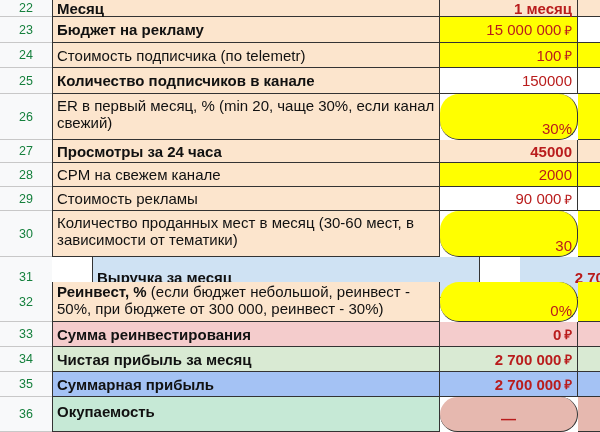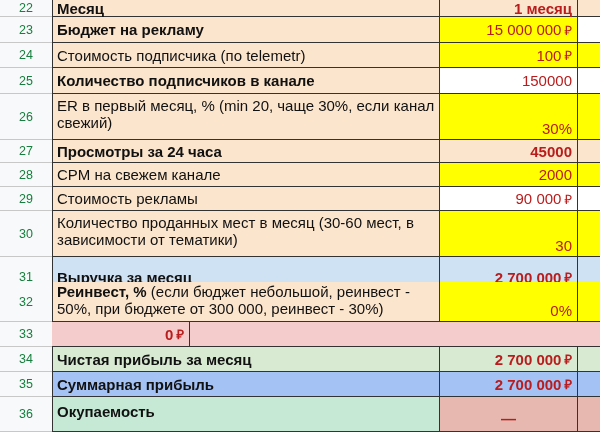--- a/index.html
+++ b/index.html
@@ -22,21 +22,21 @@
   }
   .label.wrap { justify-content: flex-start; padding-top: 3px; }
   .label.bottom { justify-content: flex-end; padding-bottom: 2px; }
   .label b { font-weight: bold; }
   .value {
     width: 138px; flex: 0 0 138px; box-sizing: border-box;
     border-right: 1px solid #333; border-bottom: 1px solid #333;
     padding: 0 5px; font-size: 15px; display: flex; align-items: center; justify-content: flex-end;
     color: #b91c1c;
   }
-  .value.bottom { align-items: flex-end; padding-bottom: 2px; }
+  .value.bottom { align-items: flex-end; padding-bottom: 2px; border-radius: 19px; }
   .value.center { justify-content: center; }
   .value.bold { font-weight: bold; }
   .extra {
     flex: 1 1 auto; box-sizing: border-box; border-bottom: 1px solid #333;
   }
   .peach { background: #fce5cd; }
   .yellow { background: #ffff00; }
   .white { background: #ffffff; }
   .lblue { background: #cfe2f3; }
   .pink { background: #f4cccc; }
@@ -146,21 +146,21 @@
     <div class="rownum">30</div>
     <div class="label peach wrap">
         <span>Количество проданных мест в месяц (30-60 мест, в зависимости от тематики)</span>
       </div>
     <div class="value yellow bottom">
         <span>30</span>
       </div>
     <div class="extra yellow"></div>
   </div>
 
-  <div class="row" style="top:257px;height:41px;">
+  <div class="row" style="top:257px;height:41px;gap:40px;">
     <div class="rownum">31</div>
     <div class="label lblue">
         <b>Выручка за месяц</b>
       </div>
     <div class="value lblue bold">
         <span>2 700 000</span>
         <span class="rub">₽</span>
       </div>
     <div class="extra lblue"></div>
   </div>
@@ -171,20 +171,23 @@
         <span><b>Реинвест, %</b><span> (если бюджет небольшой, реинвест - 50%, при бюджете от 300 000, реинвест - 30%)</span></span>
       </div>
     <div class="value yellow bottom">
         <span>0%</span>
       </div>
     <div class="extra yellow"></div>
   </div>
 
   <div class="row" style="top:322px;height:25px;">
     <div class="rownum">33</div>
+    <div class="label pink">
+        <b>Сумма реинвестирования</b>
+      </div>
     <div class="value pink bold">
         <span>0</span>
         <span class="rub">₽</span>
       </div>
     <div class="extra pink"></div>
   </div>
 
   <div class="row" style="top:347px;height:25px;">
     <div class="rownum">34</div>
     <div class="label lgreen">

